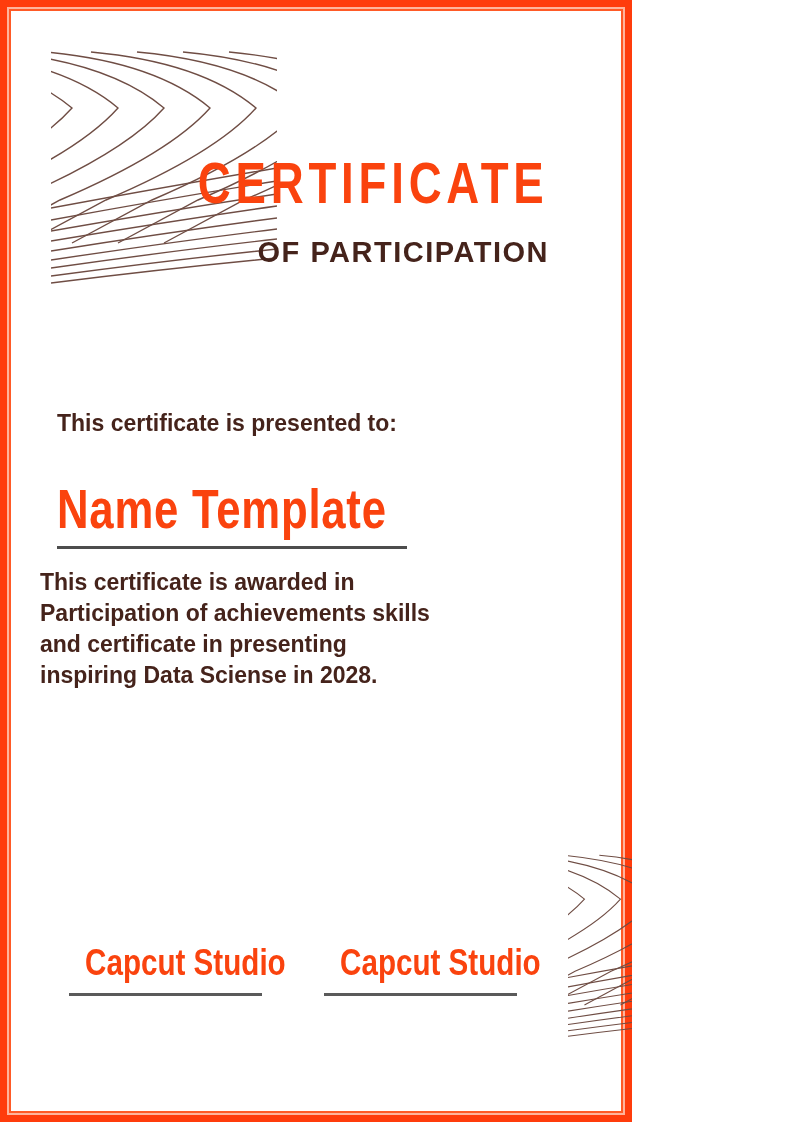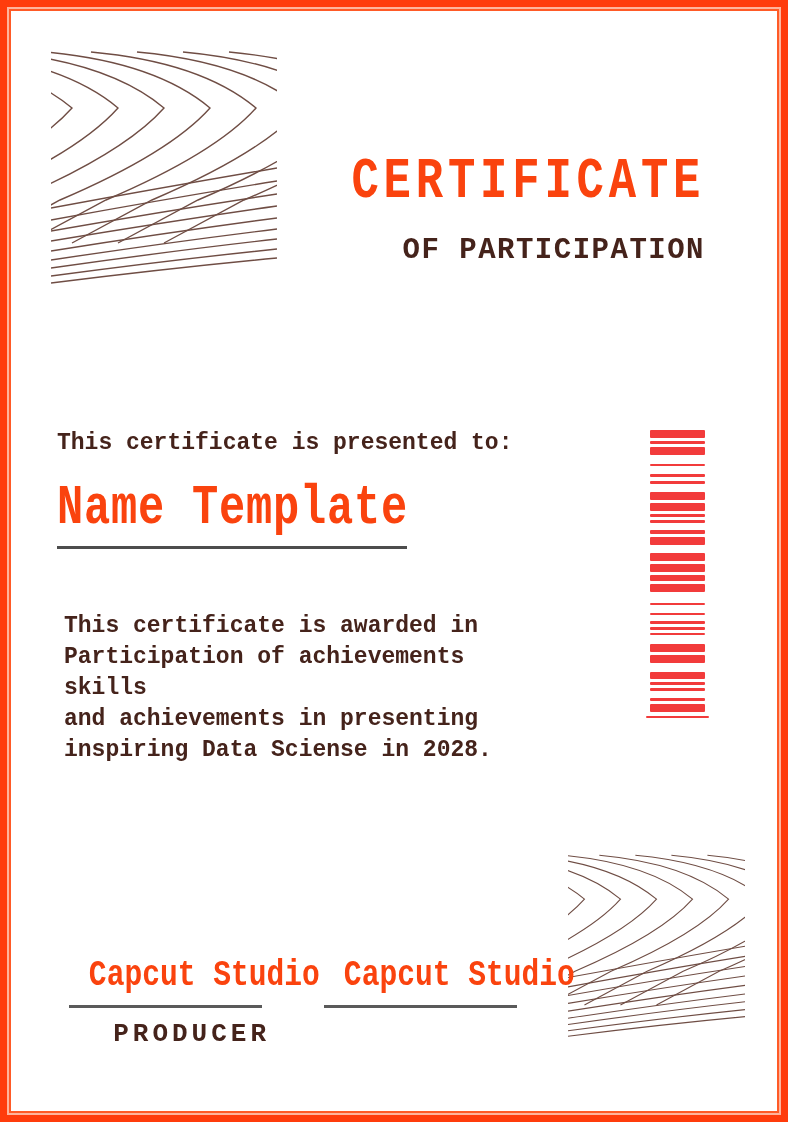--- a/index.html
+++ b/index.html
@@ -1,29 +1,28 @@
 <!DOCTYPE html>
 <html><head>
 <meta charset="utf-8">
 <style>
   * { margin: 0; padding: 0; box-sizing: border-box; }
   html, body { background: #ffffff; }
   body { font-family: "Liberation Sans", sans-serif; }
 
   .page {
     position: relative;
-    width: 788px;
+    width: 632px;
     height: 1122px;
     background: #ffffff;
     overflow: hidden;
     box-shadow:
       inset 0 0 0 7px var(--border-orange, #ff3c0c),
       inset 0 0 0 9px #ffb49c,
       inset 0 0 0 11px #ff5a26;
-    font-family: Liberation Mono, monospace;
   }
 
   .contour { stroke: var(--pattern-line, #6f4d44); fill: none; stroke-width: 1.4; }
 
   .pattern-tl { position: absolute; left: 51px; top: 48px; }
   .pattern-br { position: absolute; left: 568px; top: 828px; }
 
   .title-block { position: absolute; right: 83px; top: 150px; text-align: right; }
   .cert-title {
     display: inline-block;
@@ -38,21 +37,21 @@
   .cert-subtitle {
     margin-top: 20px;
     color: var(--text-brown, #45231b);
     font-weight: bold;
     font-size: 29px;
     letter-spacing: 1.5px;
     white-space: nowrap;
   }
 
   .presented-to {
-    position: absolute; left: 57px; top: 430px;
+    position: absolute; left: 57px; top: 410px;
     color: var(--text-brown, #45231b);
     font-weight: bold; font-size: 23px;
   }
 
   .recipient {
     position: absolute; left: 57px; top: 476px;
     color: var(--accent-orange, #fa430e);
     font-weight: bold; font-size: 56px;
     letter-spacing: 1px;
     transform: scaleX(0.78);
@@ -60,37 +59,37 @@
     white-space: nowrap;
   }
 
   .name-underline {
     position: absolute; left: 57px; top: 546px;
     width: 350px; height: 3px;
     background: var(--underline-gray, #4d4d4d);
   }
 
   .award-text {
-    position: absolute; left: 64px; top: 567px; width: 440px;
-    color: var(--text-brown, #45231b);
-    font-weight: bold; font-size: 23px; line-height: 31px; margin-top: 44px;
+    position: absolute; left: 40px; top: 567px; width: 440px;
+    color: var(--text-brown, #45231b);
+    font-weight: bold; font-size: 23px; line-height: 31px;
   }
 
   .barcode {
     position: absolute; left: 650px; top: 430px; width: 55px;
   }
   .barcode .bar {
     background: var(--bar-color, #f23b3b);
     width: 100%;
     border-radius: 1px;
   }
   .barcode .bar.base { width: 116%; margin-left: -8%; }
 
   .signatures { position: absolute; left: 0; top: 942px; width: 100%; }
-  .sig-block { position: absolute; width: 210px; text-align: right; margin-top: 12px; }
+  .sig-block { position: absolute; width: 210px; text-align: left; }
   .sig-block.left { left: 60px; }
   .sig-block.right { left: 315px; }
   .sig-name {
     display: inline-block;
     color: var(--accent-orange, #fa430e);
     font-weight: bold; font-size: 37px;
     transform: scaleX(0.80);
     transform-origin: center;
     white-space: nowrap;
   }
@@ -141,21 +140,21 @@
   </div>
 
   <div class="presented-to">This certificate is presented to:</div>
 
   <div class="recipient">Name Template</div>
   <div class="name-underline"></div>
 
   <div class="award-text">
     <div>This certificate is awarded in</div>
     <div>Participation of achievements skills</div>
-    <div>and achievements in presenting</div>
+    <div>and certificate in presenting</div>
     <div>inspiring Data Sciense in 2028.</div>
   </div>
 
   <div class="barcode" style="--bar-color: #f23b3b;">
       <div class="bar" style="height: 8px; margin-bottom: 3px;"></div>
       <div class="bar" style="height: 3px; margin-bottom: 3px;"></div>
       <div class="bar" style="height: 8px; margin-bottom: 9px;"></div>
       <div class="bar" style="height: 2px; margin-bottom: 8px;"></div>
       <div class="bar" style="height: 3px; margin-bottom: 4px;"></div>
       <div class="bar" style="height: 3px; margin-bottom: 8px;"></div>
@@ -185,21 +184,20 @@
     </div>
 
   <svg class="pattern-br" width="177" height="234" viewBox="0 0 226 237">
     <use href="#contour-art"></use>
   </svg>
 
   <div class="signatures">
     <div class="sig-block left">
       <span class="sig-name">Capcut Studio</span>
       <div class="sig-line"></div>
-      <div class="sig-role">PRODUCER</div>
     </div>
     <div class="sig-block right">
       <span class="sig-name">Capcut Studio</span>
       <div class="sig-line"></div>
     </div>
   </div>
 
 </div>
 
 </body></html>

